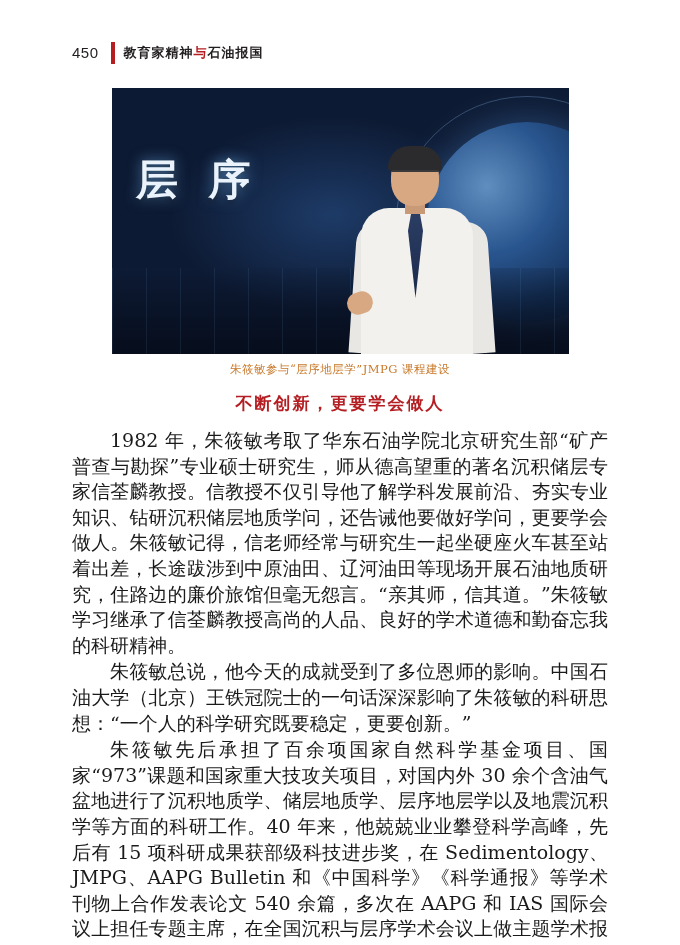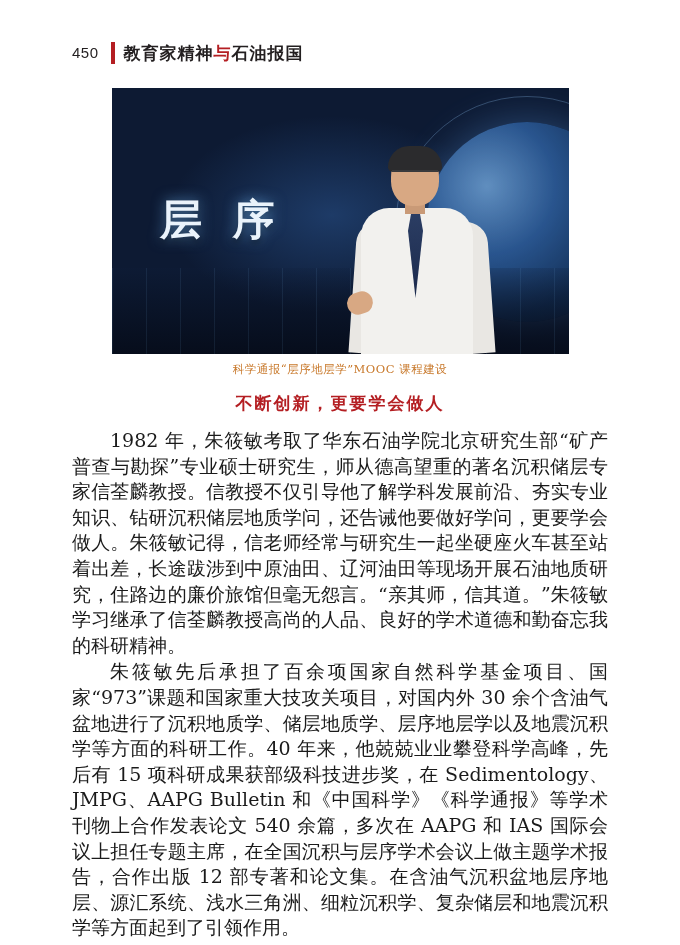--- a/index.html
+++ b/index.html
@@ -40,21 +40,21 @@
     line-height: 30px;
   }
   .header-rule {
     width: 4px;
     height: 22px;
     background: #b41e22;
     margin-right: 9px;
   }
   .header-title {
     font-family: "DejaVu Serif", "Liberation Serif", serif;
-    font-size: 17px;
+    font-size: 13px;
     font-weight: bold;
     color: #231f20;
     letter-spacing: 1px;
     white-space: nowrap;
   }
   .header-title .accent {
     color: #b41e22;
   }
 
   
@@ -117,31 +117,30 @@
     position: absolute;
     left: 0;
     right: 0;
     bottom: 0;
     height: 86px;
     background-image:
       repeating-linear-gradient(90deg, rgba(120,180,230,0.10) 0 1px, rgba(0,0,0,0) 1px 34px);
   }
   .fig-title {
     position: absolute;
-    left: 48px;
+    left: 24px;
     top: 62px;
     width: 250px;
     color: #eaf3fb;
     font-family: "DejaVu Serif", "Liberation Serif", serif;
     font-weight: bold;
     font-size: 42px;
     letter-spacing: 8px;
     text-shadow: 0 0 14px rgba(120,190,255,0.65), 0 3px 6px rgba(0,0,0,0.6);
     line-height: 1.45;
-    margin-top: 40px;
   }
   .fig-title .line2 {
     display: block;
     margin-left: 22px;
     font-size: 40px;
   }
   
   .presenter {
     position: absolute;
     right: 74px;
@@ -306,22 +305,23 @@
       <div class="p-body"></div>
       <div class="p-tie"></div>
       <div class="p-neck"></div>
       <div class="p-head"></div>
       <div class="p-hair"></div>
       <div class="p-glasses"></div>
       <div class="p-hand"></div>
     </div>
   </div>
 
-  <div class="fig-caption">科学通报“层序地层学”MOOC 课程建设</div>
+  <div class="fig-caption">朱筱敏参与“层序地层学”JMPG 课程建设</div>
 
   <div class="section-heading">不断创新，更要学会做人</div>
 
   <div class="body-text">
     <p>1982 年，朱筱敏考取了华东石油学院北京研究生部“矿产普查与勘探”专业硕士研究生，师从德高望重的著名沉积储层专家信荃麟教授。信教授不仅引导他了解学科发展前沿、夯实专业知识、钻研沉积储层地质学问，还告诫他要做好学问，更要学会做人。朱筱敏记得，信老师经常与研究生一起坐硬座火车甚至站着出差，长途跋涉到中原油田、辽河油田等现场开展石油地质研究，住路边的廉价旅馆但毫无怨言。“亲其师，信其道。”朱筱敏学习继承了信荃麟教授高尚的人品、良好的学术道德和勤奋忘我的科研精神。</p>
+    <p>朱筱敏总说，他今天的成就受到了多位恩师的影响。中国石油大学（北京）王铁冠院士的一句话深深影响了朱筱敏的科研思想：“一个人的科学研究既要稳定，更要创新。”</p>
     <p>朱筱敏先后承担了百余项国家自然科学基金项目、国家“973”课题和国家重大技攻关项目，对国内外 30 余个含油气盆地进行了沉积地质学、储层地质学、层序地层学以及地震沉积学等方面的科研工作。40 年来，他兢兢业业攀登科学高峰，先后有 15 项科研成果获部级科技进步奖，在 Sedimentology、JMPG、AAPG Bulletin 和《中国科学》《科学通报》等学术刊物上合作发表论文 540 余篇，多次在 AAPG 和 IAS 国际会议上担任专题主席，在全国沉积与层序学术会议上做主题学术报告，合作出版 12 部专著和论文集。在含油气沉积盆地层序地层、源汇系统、浅水三角洲、细粒沉积学、复杂储层和地震沉积学等方面起到了引领作用。</p>
   </div>
 
 </div>
 
 </body></html>

